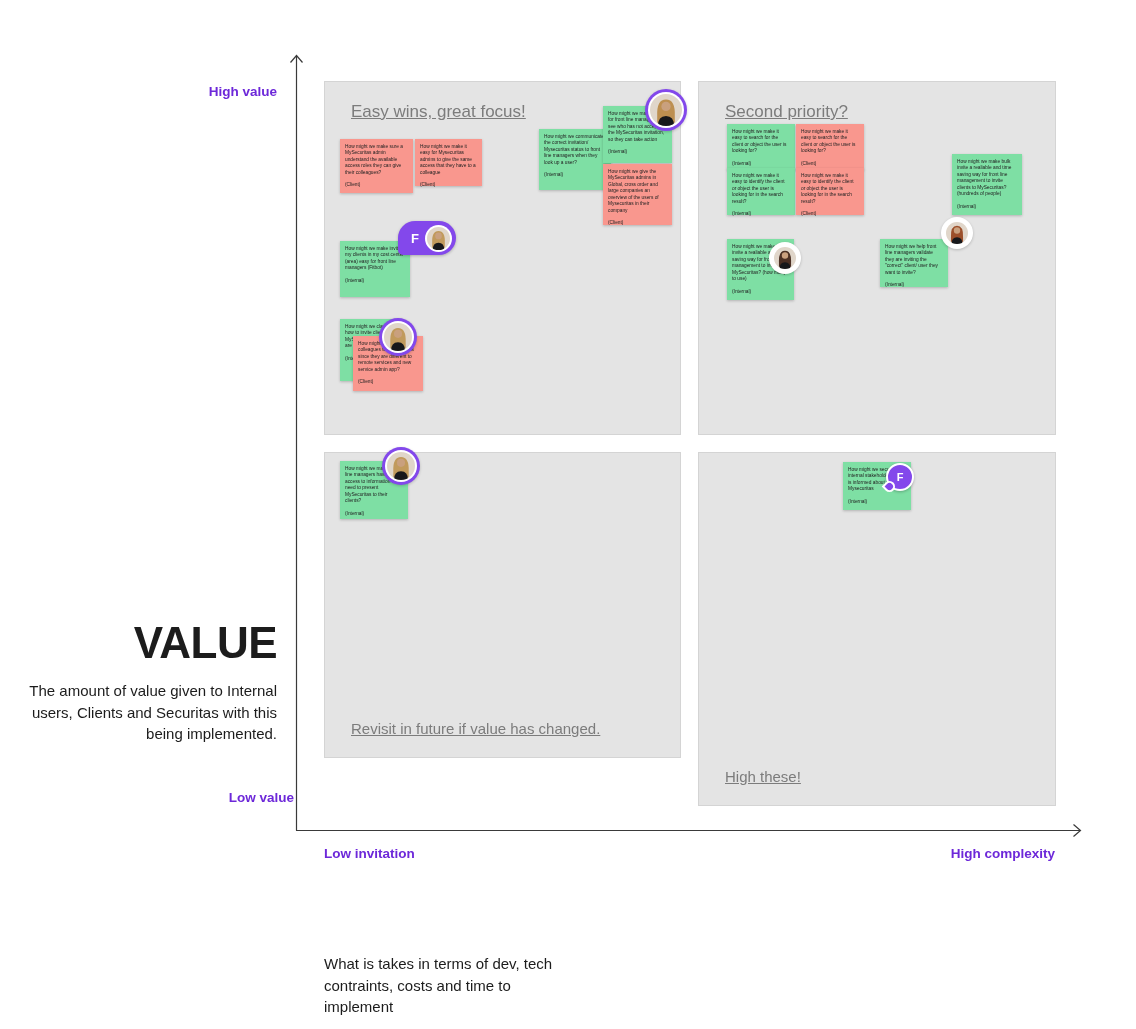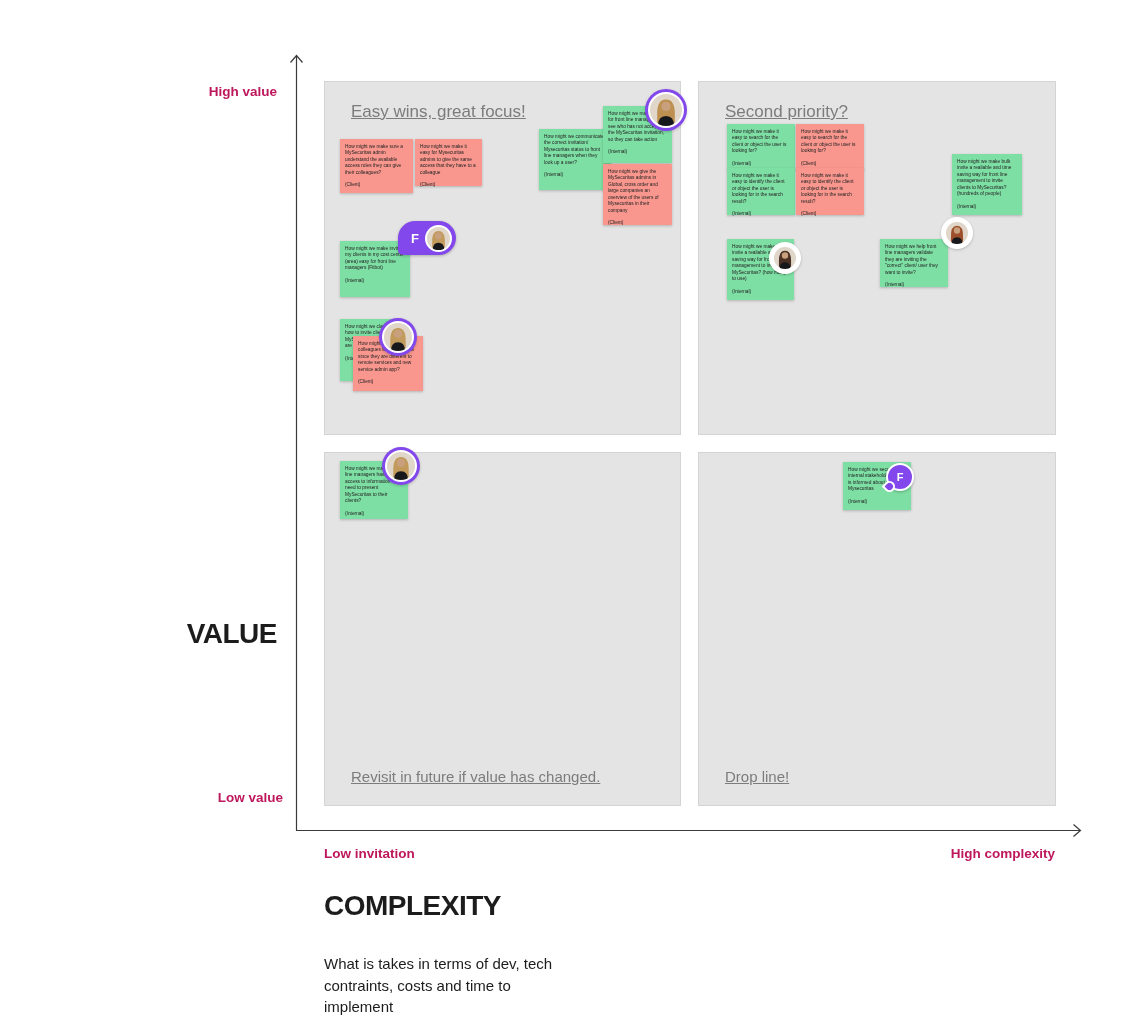--- a/index.html
+++ b/index.html
@@ -1,36 +1,36 @@
 <!DOCTYPE html>
 <html><head>
 <meta charset="utf-8">
 <style>
   html,body{margin:0;padding:0;background:#fff;}
   .canvas{position:relative;width:1136px;height:1029px;background:#fff;overflow:hidden;
           font-family:"Liberation Sans", sans-serif;color:#1e1e1e;}
   .axes{position:absolute;left:0;top:0;width:1136px;height:1029px;pointer-events:none;}
 
-  .axis-end{position:absolute;font-size:13.5px;font-weight:bold;color:#be185d;}
+  .axis-end{position:absolute;font-size:13.5px;font-weight:bold;color:#6d28d9;}
   .lbl-high-value{left:150px;top:84px;width:127px;text-align:right;}
-  .lbl-low-value{left:156px;top:790px;width:127px;text-align:right;}
+  .lbl-low-value{left:167px;top:790px;width:127px;text-align:right;}
   .lbl-low-complexity{left:324px;top:846px;}
   .lbl-high-complexity{left:880px;top:846px;width:175px;text-align:right;}
 
-  .big-title{position:absolute;font-size:28px;font-weight:bold;letter-spacing:-0.5px;color:#1c1c1c;}
+  .big-title{position:absolute;font-size:44px;font-weight:bold;letter-spacing:-0.5px;color:#1c1c1c;}
   .value-title{left:24px;top:618px;width:253px;text-align:right;}
   .complexity-title{left:324px;top:890px;}
   .axis-desc{position:absolute;font-size:15px;line-height:21.5px;color:#1c1c1c;}
   .value-desc{left:24px;top:680px;width:253px;text-align:right;}
   .complexity-desc{left:324px;top:953px;width:240px;text-align:left;}
 
   .quadrant{position:absolute;background:#e4e4e4;border:1px solid #d4d4d4;box-sizing:border-box;}
   .q-tl{left:324px;top:81px;width:357px;height:354px;}
   .q-tr{left:698px;top:81px;width:358px;height:354px;}
-  .q-bl{left:324px;top:452px;width:357px;height:354px;}
+  .q-bl{left:324px;top:452px;width:357px;height:306px;}
   .q-br{left:698px;top:452px;width:358px;height:354px;}
   .q-label{position:absolute;color:#7c7c7c;text-decoration:underline;}
   .q-label.top{left:26px;top:20px;font-size:17px;}
   .q-label.bottom{left:26px;bottom:20px;font-size:15px;}
 
   .layer{position:absolute;left:0;top:0;width:100%;height:100%;pointer-events:none;}
   .sticky{position:absolute;box-sizing:border-box;padding:5px 5px;box-shadow:0 1px 2.5px rgba(0,0,0,.22);
           pointer-events:auto;}
   .sticky-text{font-size:4.8px;line-height:1.35;color:#222;}
   .sticky-tag{font-size:4.8px;line-height:1.35;color:#222;margin-top:6px;}
@@ -66,37 +66,37 @@
     </g>
     <g fill="none" stroke="#3a3a3a" stroke-width="1.2">
       <path d="M296 830.5 H 1080"></path>
       <path d="M1073.5 824.5 L1080.5 830.5 L1073.5 836.5"></path>
     </g>
   </svg>
 
   <div class="axis-end lbl-high-value">High value</div>
   <div class="axis-end lbl-low-value">Low value</div>
   <div class="big-title value-title">VALUE</div>
+  <div class="axis-desc value-desc">The amount of value given to Internal users, Clients and Securitas with this being implemented.</div>
 
   <div class="axis-end lbl-low-complexity">Low invitation</div>
   <div class="axis-end lbl-high-complexity">High complexity</div>
-  <div class="big-title complexity-title">COMPLEXITY</div>
   <div class="axis-desc complexity-desc">What is takes in terms of dev, tech contraints, costs and time to implement</div>
 
   <div class="quadrant q-tl">
     <div class="q-label top">Easy wins, great focus!</div>
   </div>
   <div class="quadrant q-tr">
     <div class="q-label top">Second priority?</div>
   </div>
   <div class="quadrant q-bl">
     <div class="q-label bottom">Revisit in future if value has changed.</div>
   </div>
   <div class="quadrant q-br">
-    <div class="q-label bottom">Drop line!</div>
+    <div class="q-label bottom">High these!</div>
   </div>
 
   <div class="layer">
       <div class="sticky" style="left: 340px; top: 139px; width: 73px; height: 54px; background: rgb(249, 151, 142);">
         <div class="sticky-text">How might we make sure a MySecuritas admin understand the available access roles they can give their colleagues?</div>
         <div class="sticky-tag">(Client)</div>
       </div>
       <div class="sticky" style="left: 415px; top: 139px; width: 67px; height: 47px; background: rgb(249, 151, 142);">
         <div class="sticky-text">How might we make it easy for Mysecuritas admins to give the same access that they have to a colleague</div>
         <div class="sticky-tag">(Client)</div>

